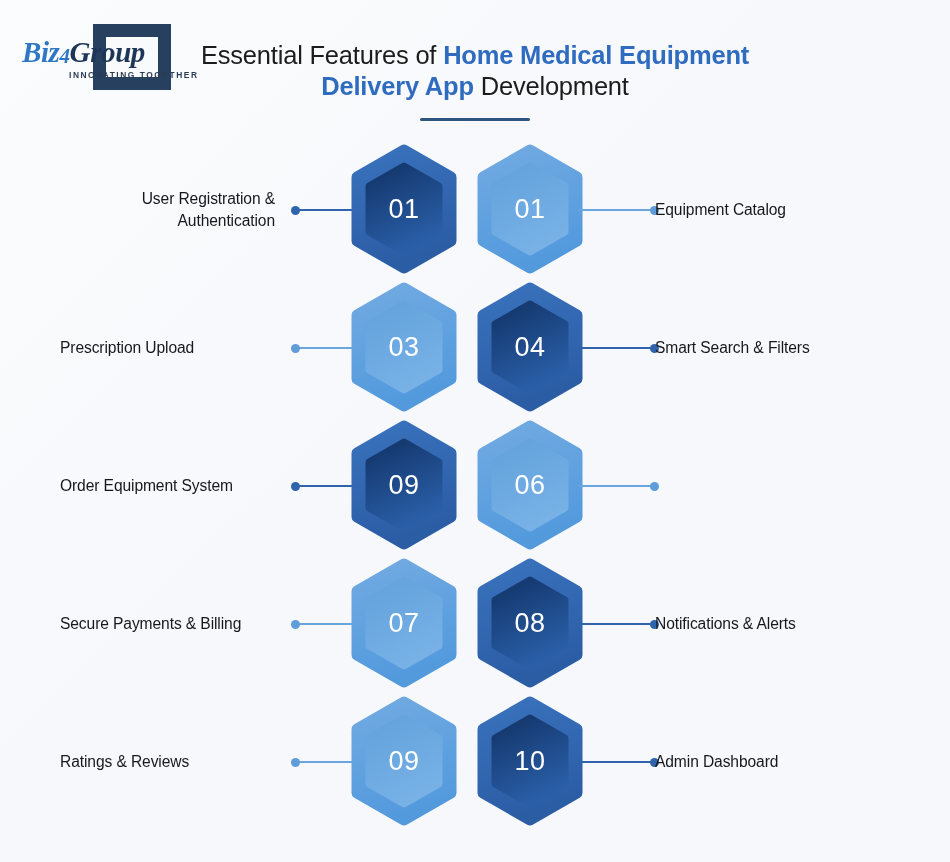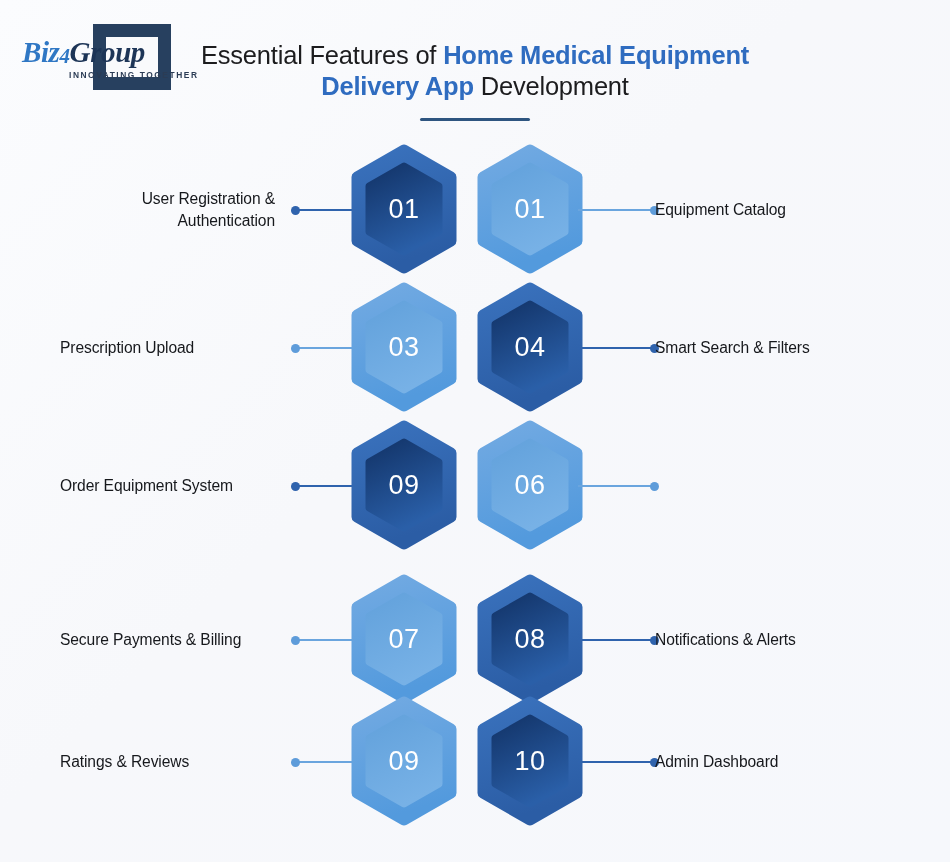--- a/index.html
+++ b/index.html
@@ -397,21 +397,21 @@
   </svg>
       <div class="hex-num">06</div>
     </div>
 
     <div class="conn conn-right light">
       <div class="conn-line"></div>
       <div class="conn-dot"></div>
     </div>
 
   </div>
-      <div class="row" style="top: 436px;">
+      <div class="row" style="top: 420px;">
     <div class="label label-left">
           <span>Secure Payments &amp; Billing</span>
         </div>
 
     <div class="conn conn-left light">
       <div class="conn-line"></div>
       <div class="conn-dot"></div>
     </div>
 
     <div class="hex hex-a">

